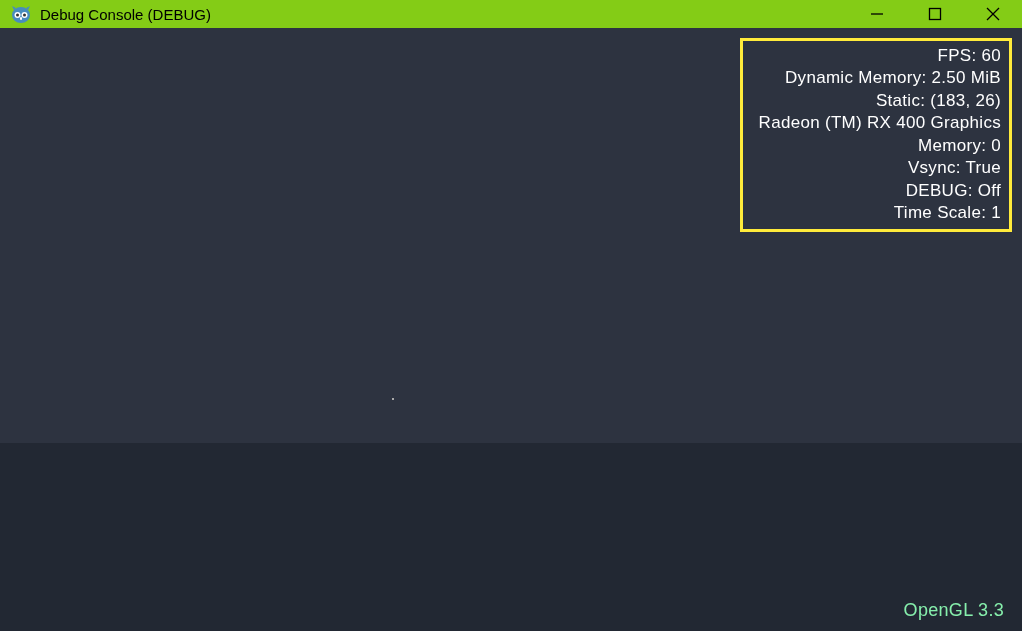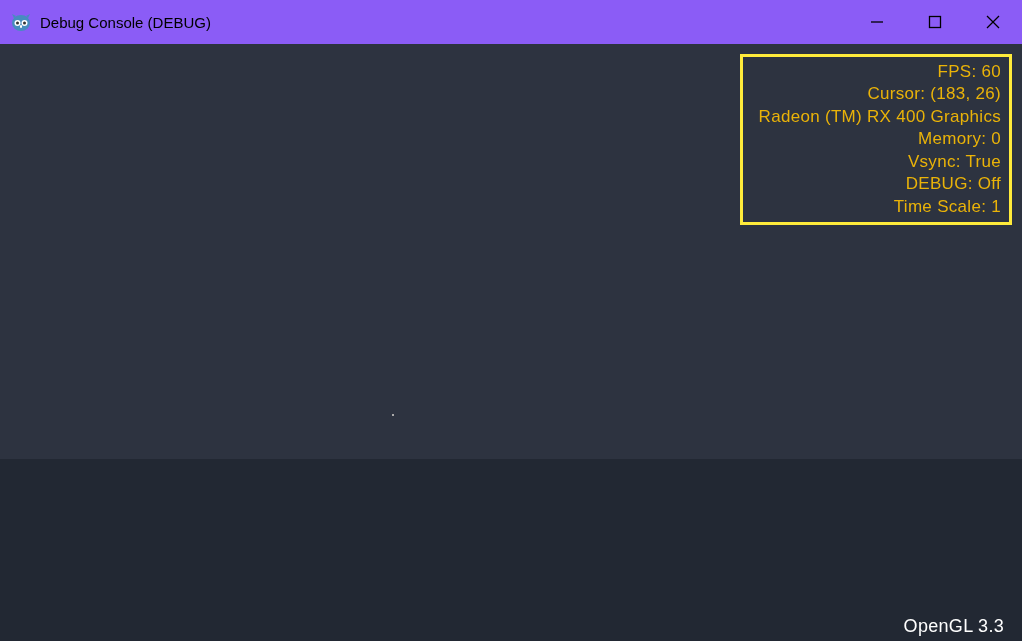--- a/index.html
+++ b/index.html
@@ -8,22 +8,22 @@
       box-sizing: border-box;
     }
     body {
       width: 1022px;
       height: 641px;
       font-family: "Segoe UI", Arial, sans-serif;
       background: #ffffff;
       overflow: hidden;
     }
     .titlebar {
-      height: 44px;
-      background: #8b5cf6;
+      height: 28px;
+      background: #84cc16;
       display: flex;
       align-items: center;
       padding-left: 10px;
       position: relative;
     }
     .titlebar-icon {
       width: 22px;
       height: 22px;
       margin-right: 8px;
       display: flex;
@@ -73,35 +73,35 @@
       position: absolute;
       top: 10px;
       right: 10px;
       border: 3px solid #ffeb3b;
       padding: 4px 8px 4px 16px;
       background: #2d3340;
     }
     .stat-line {
       text-align: right;
       font-size: 17px;
-      color: #eab308;
+      color: #ffffff;
       font-weight: 300;
       line-height: 1.32;
       letter-spacing: 0.3px;
       white-space: nowrap;
     }
     .gpu-line {
       font-size: 17px;
     }
     .gl-version {
       position: absolute;
       bottom: 10px;
       right: 18px;
       font-size: 18px;
-      color: #ffffff;
+      color: #86efac;
       font-weight: 300;
       letter-spacing: 0.3px;
     }
     .cursor-dot {
       position: absolute;
       width: 2px;
       height: 2px;
       background: #aaa;
       left: 392px;
       top: 370px;
@@ -147,21 +147,24 @@
 <div class="content">
   <div class="upper-region">
     <div class="cursor-dot"></div>
   </div>
 
   <div class="stats-panel">
     <div class="stat-line">
       <span>FPS</span>: <span>60</span>
     </div>
     <div class="stat-line">
-      <span>Cursor</span>: <span>(183, 26)</span>
+      <span>Dynamic Memory</span>: <span>2.50 MiB</span>
+    </div>
+    <div class="stat-line">
+      <span>Static</span>: <span>(183, 26)</span>
     </div>
     <div class="stat-line gpu-line">Radeon (TM) RX 400 Graphics</div>
     <div class="stat-line">
       <span>Memory</span>: <span>0</span>
     </div>
     <div class="stat-line">
       <span>Vsync</span>: <span>True</span>
     </div>
     <div class="stat-line">
       <span>DEBUG</span>: <span>Off</span>

